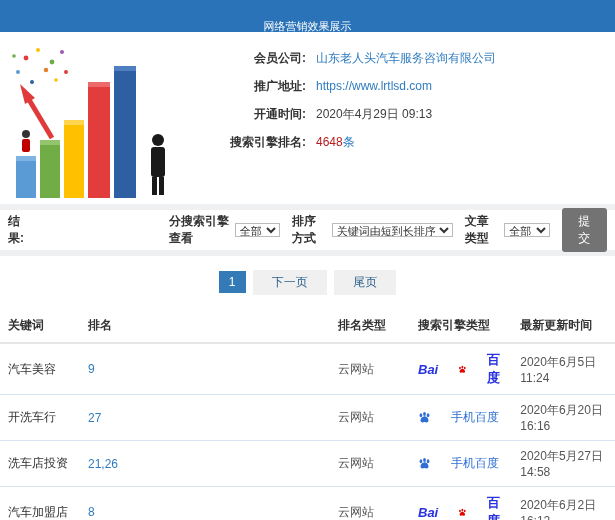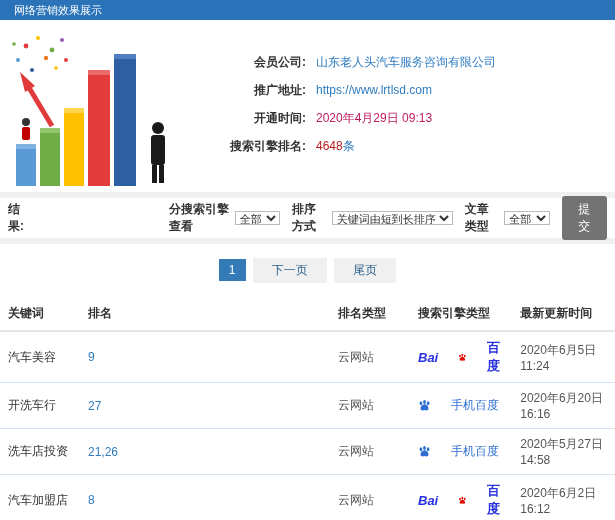--- a/index.html
+++ b/index.html
@@ -7,33 +7,33 @@
   body {
     font-family: "Liberation Sans", sans-serif;
     font-size: 12px;
     color: #333;
     background: #eef0f1;
     overflow: hidden;
   }
   .topbar {
     height: 20px; line-height: 20px;
     background: #2b73b9; color: #fff;
-    font-size: 11px; padding: 0 14px;
+    font-size: 11px; padding: 16px 14px; text-align: center;
   }
   .panel { background: #fff; }
   .summary-panel {
     display: flex; margin-bottom: 6px;
     height: 172px; overflow: hidden;
   }
   .chart-wrap { width: 188px; display:flex; align-items:flex-end; padding: 6px 4px 4px 6px; }
-  .info { padding-top: 28px; flex: 1; }
+  .info { padding-top: 12px; flex: 1; }
   .info-row { display: flex; align-items: center; height: 28px; }
   .info-label { width: 118px; text-align: right; font-weight: bold; margin-right: 10px; }
   .link { color: #2f7cc0; text-decoration: none; cursor: pointer; }
-  .plain-value { color: #be185d; text-align: center; }
+  .plain-value { color: #404040; text-align: center; }
   .hl-num { color: #b91c1c; }
   .hl-suffix { color: #2f7cc0; }
   .filters-panel {
     display: flex; align-items: center;
     height: 40px; padding: 9px 8px; margin-bottom: 6px;
   }
   .section-label { font-weight: bold; }
   .filter-group { margin-left: 138px; display: flex; align-items: center; }
   .filter-label { font-weight: bold; margin: 0 5px 0 12px; }
   .filter-group select {

